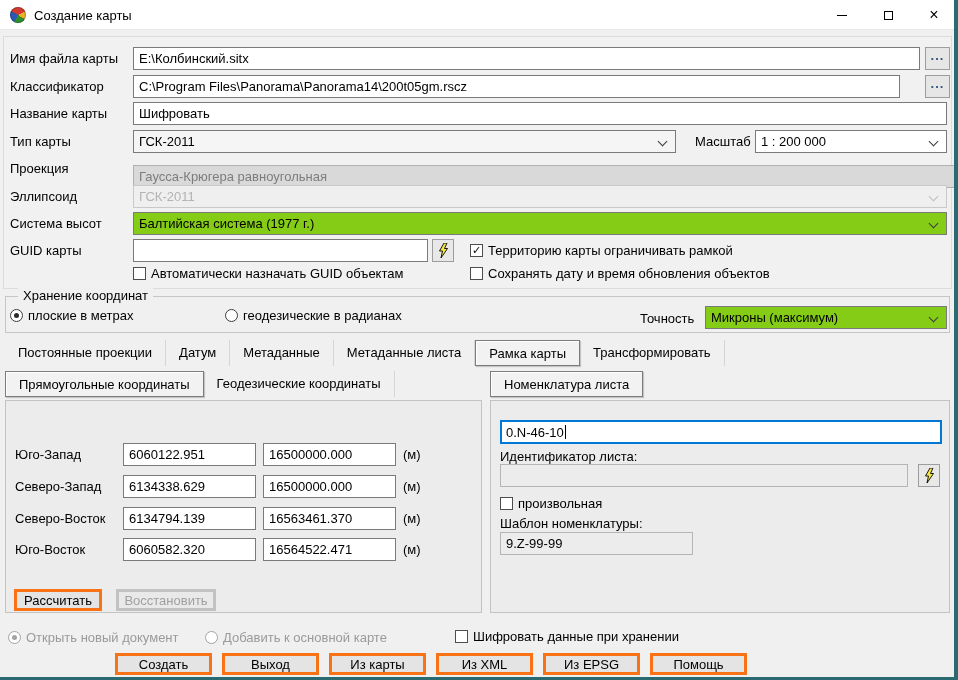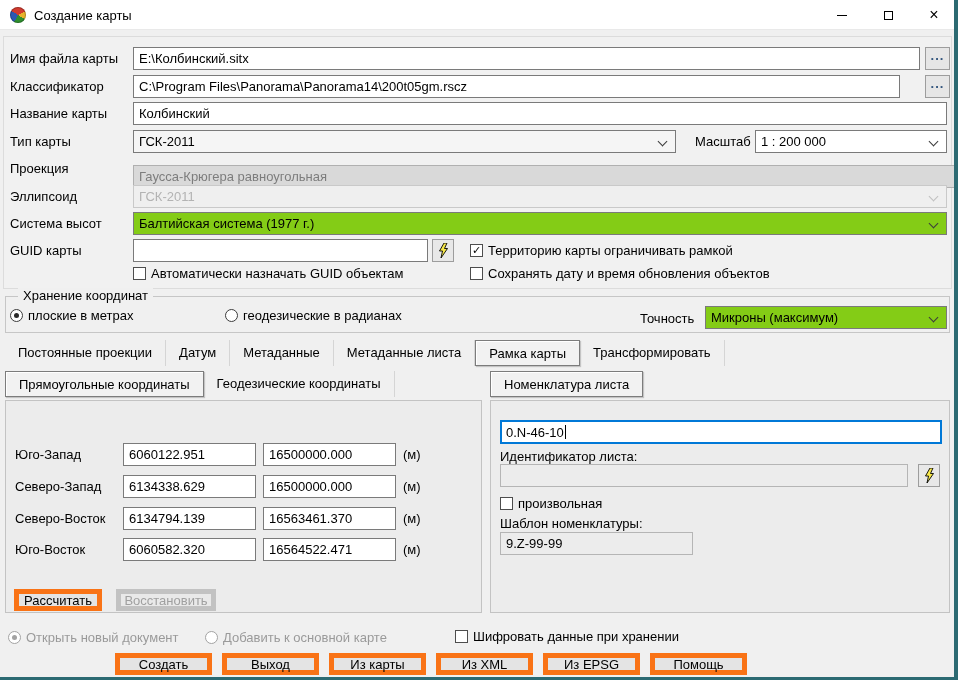--- a/index.html
+++ b/index.html
@@ -59,21 +59,21 @@
 
   
   .panel { position:absolute; top:400px; height:213px; background:#ececec; border:1px solid #c3c3c3; }
   .panel-left { left:5px; width:477px; }
   .panel-right { left:490px; width:460px; }
 
   .col-header { position:absolute; width:133px; text-align:center;margin-top:28px; }
   .coord-input { position:absolute; width:133px; }
   .unit { position:absolute; }
 
-  .btn { position:absolute; height:22px; background:#e4e4e4; border:5px solid #f97316; display:flex; align-items:center; justify-content:center; white-space:nowrap; }
+  .btn { position:absolute; height:22px; background:#e4e4e4; border:3px solid #f97316; display:flex; align-items:center; justify-content:center; white-space:nowrap; }
   .btn.disabled { color:#a0a0a0; border-color:#c2c2c2; background:#e9e9e9; }
 
   .focus-input { position:absolute; height:24px; background:#fff; border:2px solid #0078d7; padding:2px 4px; line-height:17px; }
   .caret { display:inline-block; width:1px; height:14px; background:#000; vertical-align:-2px; margin-left:1px; }
   .dis-input { position:absolute; height:23px; background:#ececec; border:1px solid #b5b5b5; padding:2px 5px; line-height:17px; }
 
   .zap-btn { position:absolute; width:22px; height:23px; background:#e8e8e8; border:1px solid #9d9d9d; display:flex; align-items:center; justify-content:center; }
 
   .footer-buttons { position:absolute; left:115px; top:653px; display:flex; gap:10px; }
   .footer-buttons .fbtn { position:static; width:97px; }
@@ -105,21 +105,21 @@
       <span class="dots">...</span>
     </div>
 
   <span class="flabel" style="left:10px; top:79px;">Классификатор</span>
   <div class="tbox" style="left:133px; top:75px; width:767px;">C:\Program Files\Panorama\Panorama14\200t05gm.rscz</div>
   <div class="mini-btn" style="left:925px; top:75px; width:25px;">
       <span class="dots">...</span>
     </div>
 
   <span class="flabel" style="left:10px; top:106px;">Название карты</span>
-  <div class="tbox" style="left:133px; top:102px; width:814px;">Колбинский</div>
+  <div class="tbox" style="left:133px; top:102px; width:814px;">Шифровать</div>
 
   <span class="flabel" style="left:10px; top:134px;">Тип карты</span>
   <div class="combo" style="left:133px; top:130px; width:543px;"><span>ГСК-2011</span><span class="chev"></span></div>
   <span class="flabel" style="left:695px; top:134px;">Масштаб</span>
   <div class="combo" style="left:755px; top:130px; width:192px; background:#fff;"><span>1 : 200 000</span><span class="chev"></span></div>
 
   <span class="flabel" style="left:10px; top:161px;">Проекция</span>
   <div class="combo disabled1" style="left:133px; top:165px; width:920px;"><span>Гаусса-Крюгера равноугольная</span><span class="chev"></span></div>
 
   <span class="flabel" style="left:10px; top:189px;">Эллипсоид</span>

